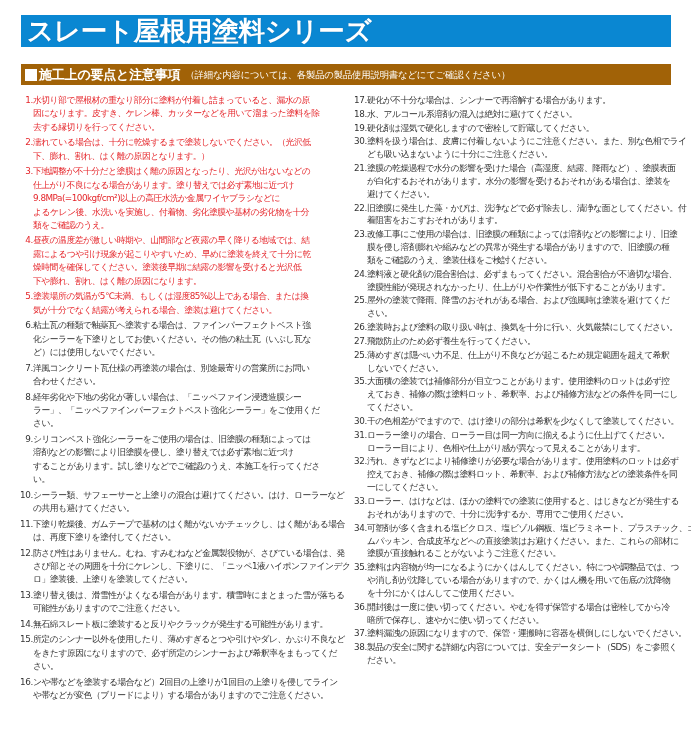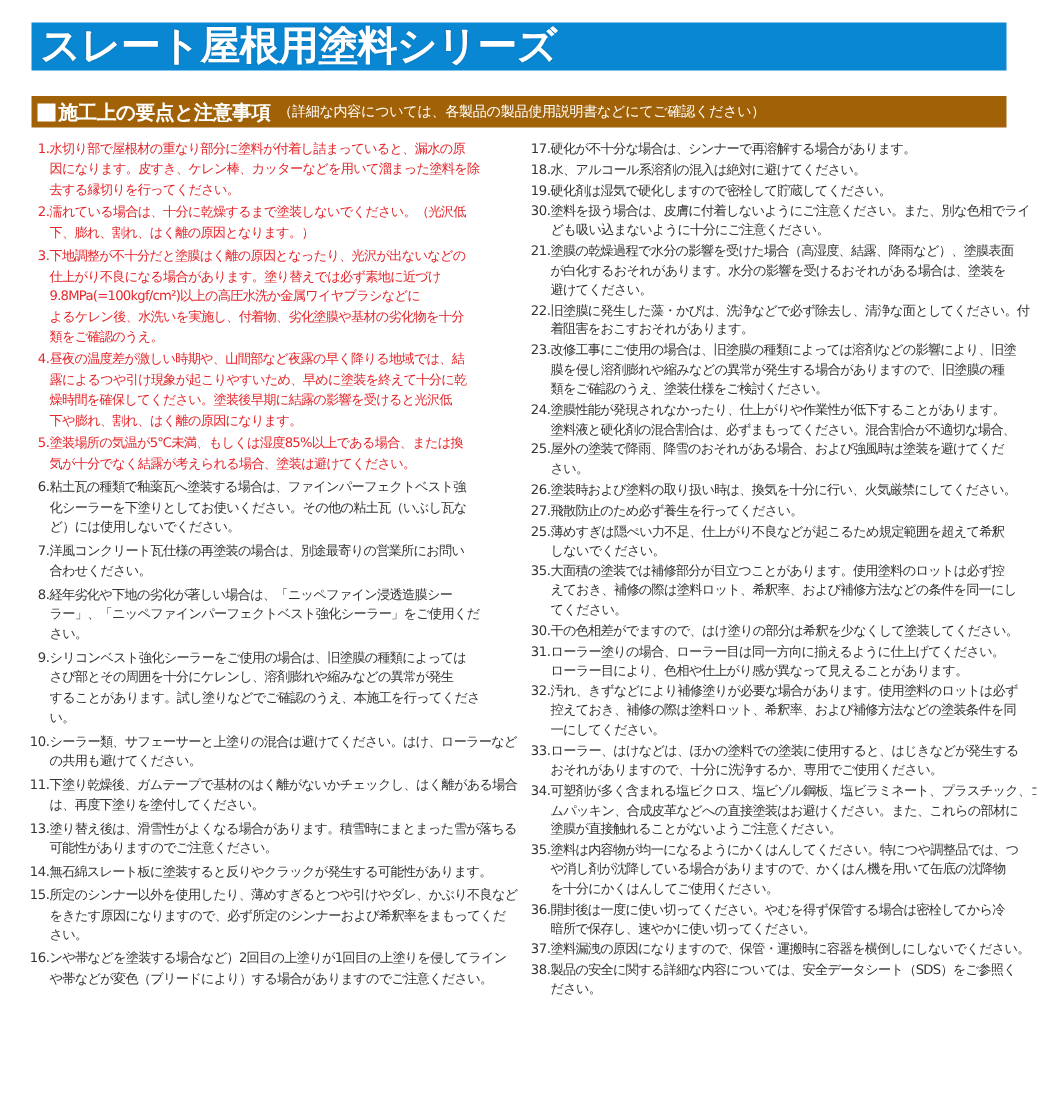--- a/index.html
+++ b/index.html
@@ -104,33 +104,39 @@
   </div>
   <div class="item">
     <span class="num">8.</span>
     <span class="ln">経年劣化や下地の劣化が著しい場合は、「ニッペファイン浸透造膜シー</span>
     <span class="ln">ラー」、「ニッペファインパーフェクトベスト強化シーラー」をご使用くだ</span>
     <span class="ln">さい。</span>
   </div>
   <div class="item">
     <span class="num">9.</span>
     <span class="ln">シリコンベスト強化シーラーをご使用の場合は、旧塗膜の種類によっては</span>
-    <span class="ln">さび部とその周囲を十分にケレンし、溶剤膨れや縮みなどの異常が発生</span>
+    <span class="ln">溶剤などの影響により旧塗膜を侵し、塗り替えでは必ず素地に近づけ</span>
     <span class="ln">することがあります。試し塗りなどでご確認のうえ、本施工を行ってくださ</span>
     <span class="ln">い。</span>
   </div>
   <div class="item">
     <span class="num">10.</span>
     <span class="ln">シーラー類、サフェーサーと上塗りの混合は避けてください。はけ、ローラーなど</span>
     <span class="ln">の共用も避けてください。</span>
   </div>
   <div class="item">
     <span class="num">11.</span>
     <span class="ln">下塗り乾燥後、ガムテープで基材のはく離がないかチェックし、はく離がある場合</span>
     <span class="ln">は、再度下塗りを塗付してください。</span>
+  </div>
+  <div class="item">
+    <span class="num">12.</span>
+    <span class="ln">防さび性はありません。むね、すみむねなど金属製役物が、さびている場合は、発</span>
+    <span class="ln">さび部とその周囲を十分にケレンし、下塗りに、「ニッペ1液ハイポンファインデク</span>
+    <span class="ln">ロ」塗装後、上塗りを塗装してください。</span>
   </div>
   <div class="item">
     <span class="num">13.</span>
     <span class="ln">塗り替え後は、滑雪性がよくなる場合があります。積雪時にまとまった雪が落ちる</span>
     <span class="ln">可能性がありますのでご注意ください。</span>
   </div>
   <div class="item">
     <span class="num">14.</span>
     <span class="ln">無石綿スレート板に塗装すると反りやクラックが発生する可能性があります。</span>
   </div>
@@ -177,22 +183,22 @@
     <span class="ln">着阻害をおこすおそれがあります。</span>
   </div>
   <div class="item">
     <span class="num">23.</span>
     <span class="ln">改修工事にご使用の場合は、旧塗膜の種類によっては溶剤などの影響により、旧塗</span>
     <span class="ln">膜を侵し溶剤膨れや縮みなどの異常が発生する場合がありますので、旧塗膜の種</span>
     <span class="ln">類をご確認のうえ、塗装仕様をご検討ください。</span>
   </div>
   <div class="item">
     <span class="num">24.</span>
+    <span class="ln">塗料液と硬化剤の混合割合は、必ずまもってください。混合割合が不適切な場合、</span>
     <span class="ln">塗膜性能が発現されなかったり、仕上がりや作業性が低下することがあります。</span>
-    <span class="ln">塗料液と硬化剤の混合割合は、必ずまもってください。混合割合が不適切な場合、</span>
   </div>
   <div class="item">
     <span class="num">25.</span>
     <span class="ln">屋外の塗装で降雨、降雪のおそれがある場合、および強風時は塗装を避けてくだ</span>
     <span class="ln">さい。</span>
   </div>
   <div class="item">
     <span class="num">26.</span>
     <span class="ln">塗装時および塗料の取り扱い時は、換気を十分に行い、火気厳禁にしてください。</span>
   </div>

